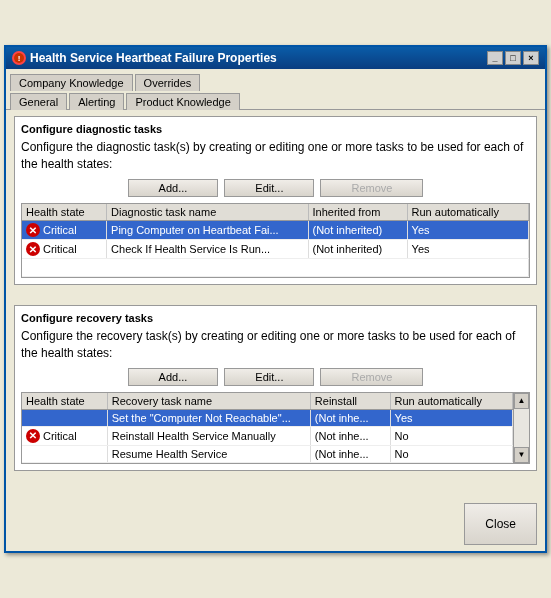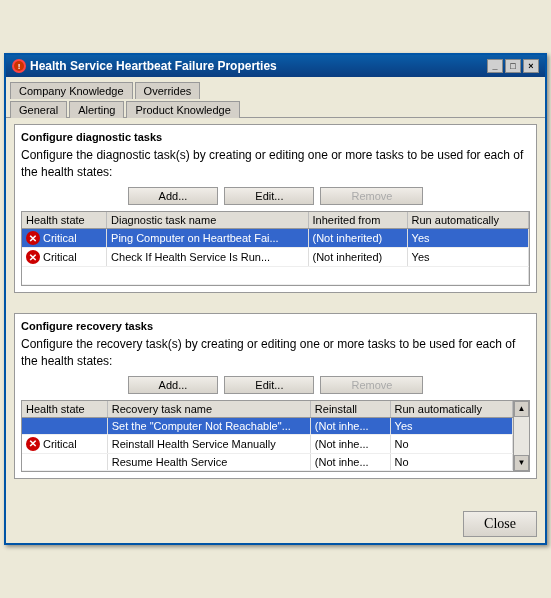--- a/index.html
+++ b/index.html
@@ -213,26 +213,25 @@
     .scroll-track {
       flex: 1;
       background: #e8e6e0;
     }
     .footer {
       display: flex;
       justify-content: flex-end;
       padding: 4px 8px 6px 8px;
     }
     .close-btn {
-      padding: 4px 20px;
+      padding: 13px 20px;
       border: 1px solid #999;
       background: linear-gradient(to bottom, #f0ede8, #d8d4cc);
       cursor: pointer;
-      font-size: 14px;
-      font-family: Liberation Serif, serif;
+      font-size: 12px;
     }
     .recovery-table-wrap {
       position: relative;
       border: 1px solid #999;
     }
     .recovery-table-wrap table {
       width: calc(100% - 16px);
     }
   </style>
 </head>

